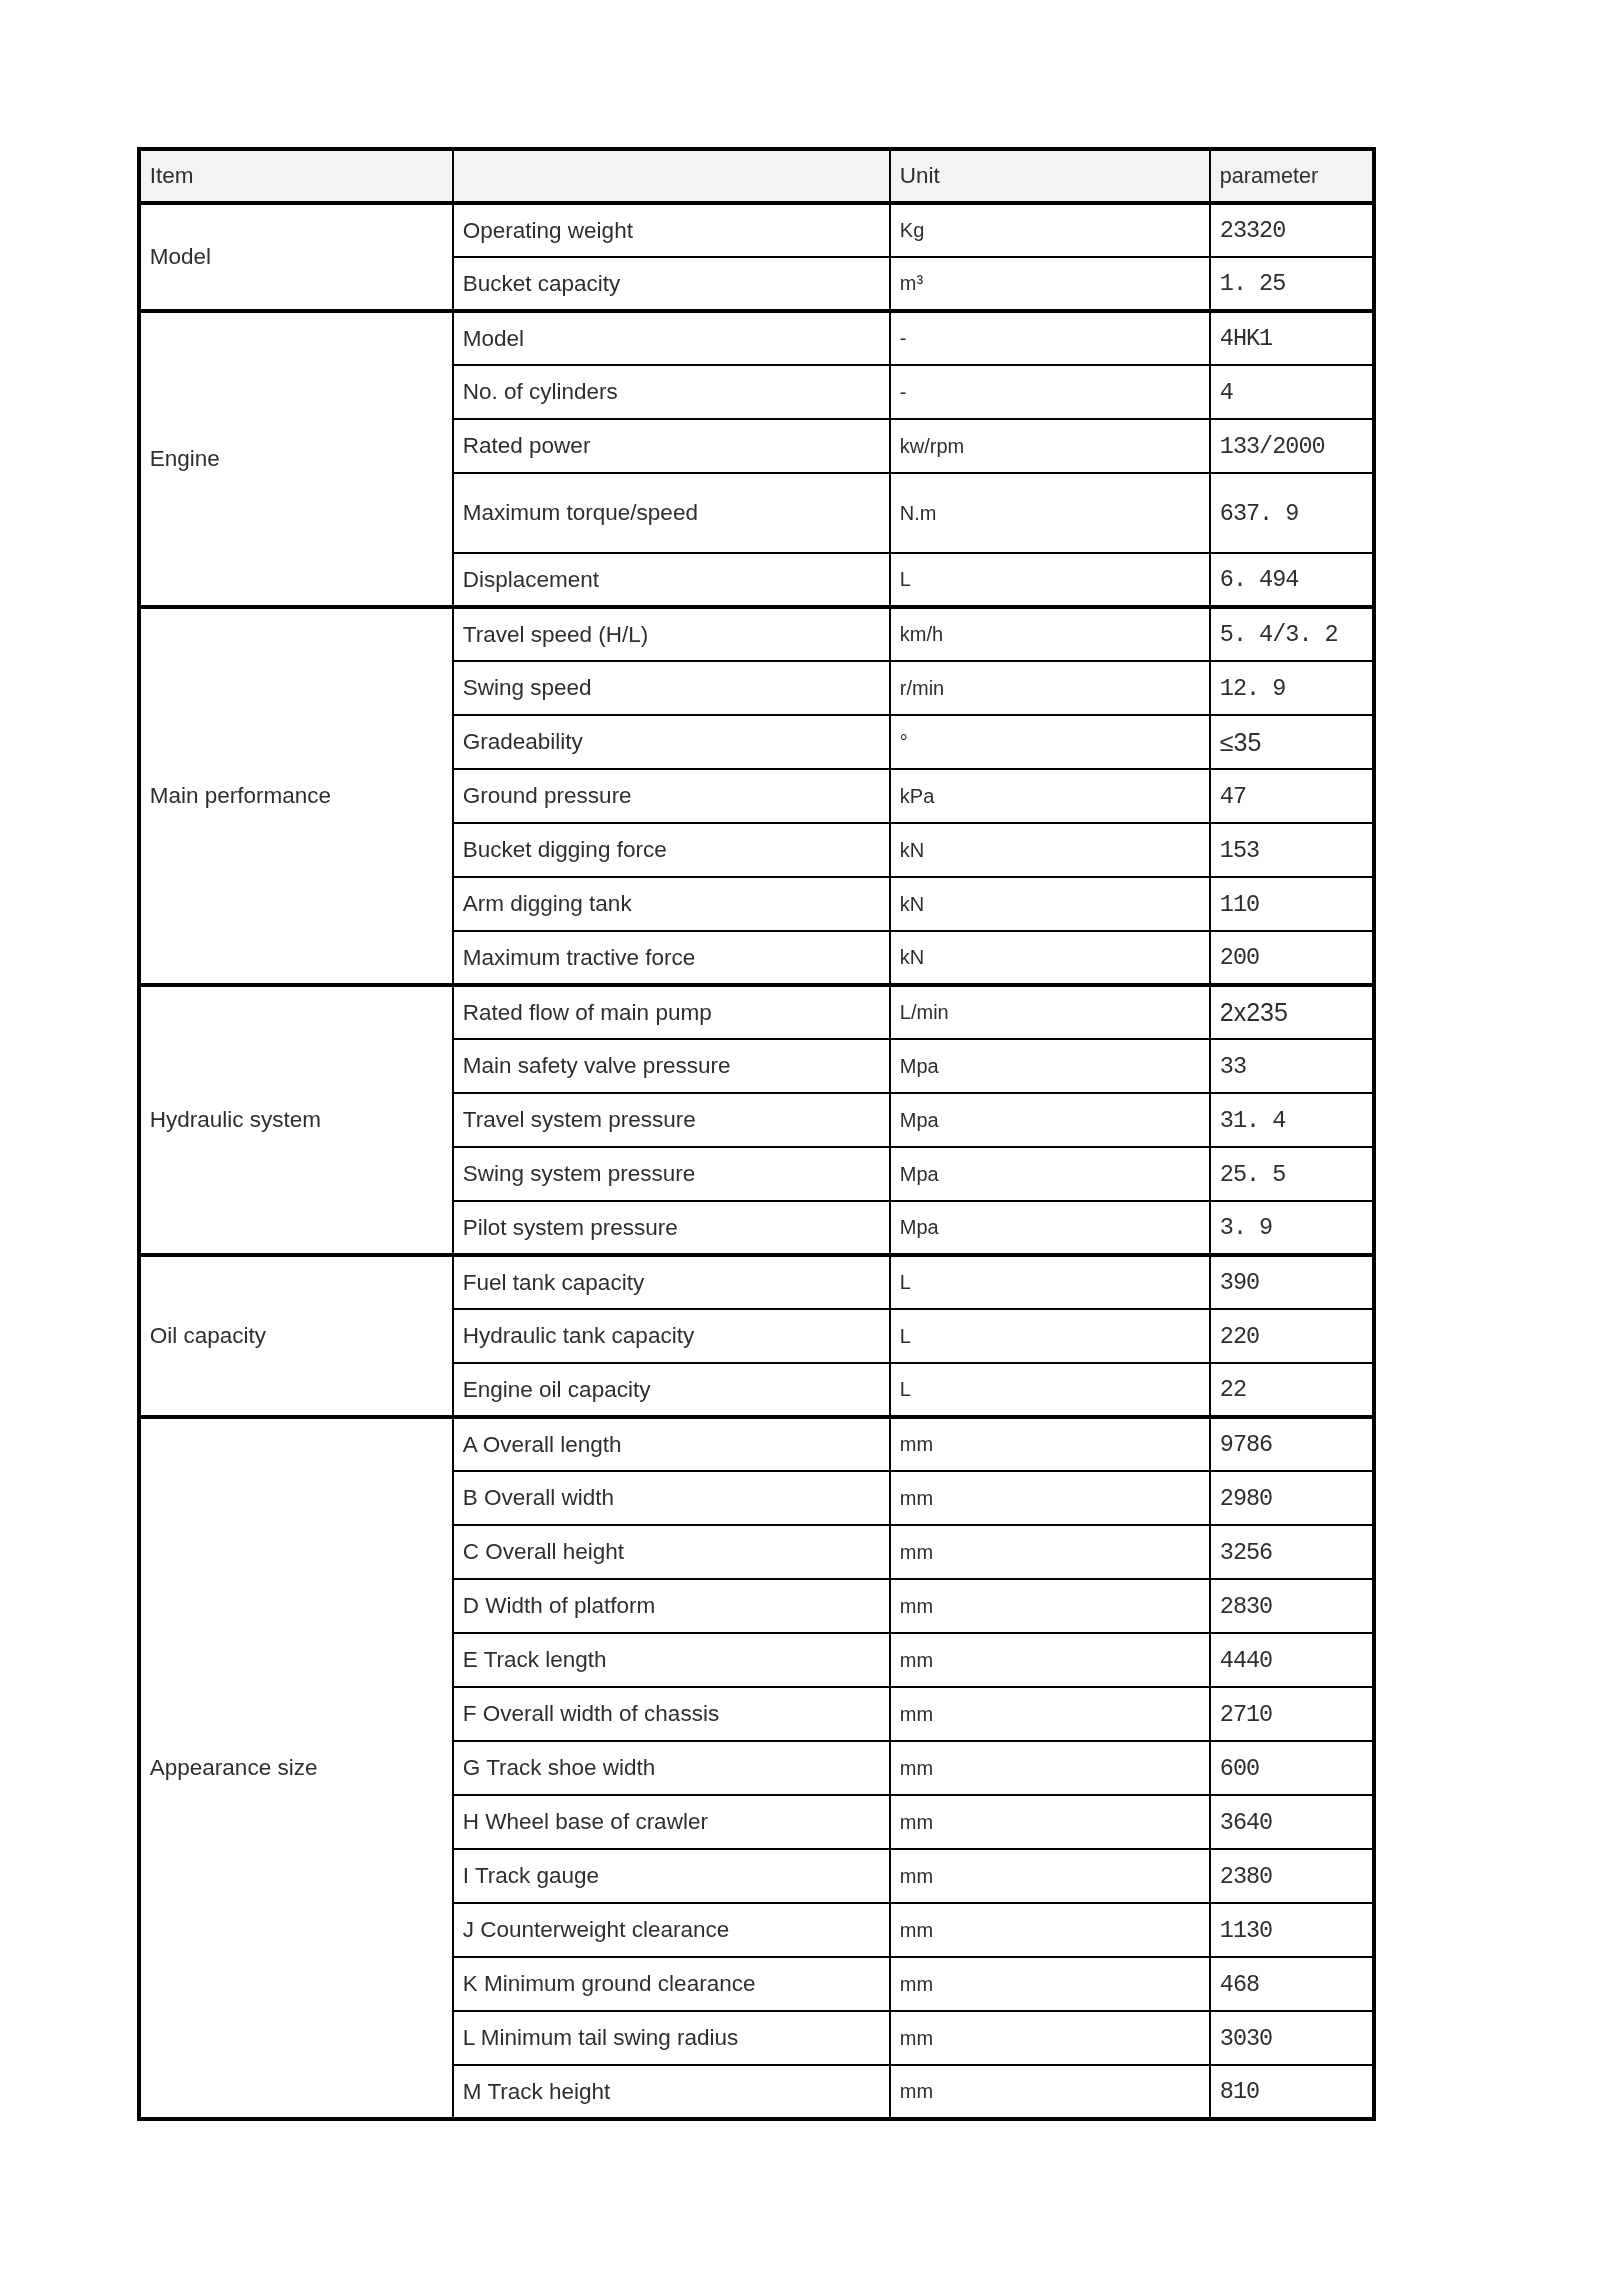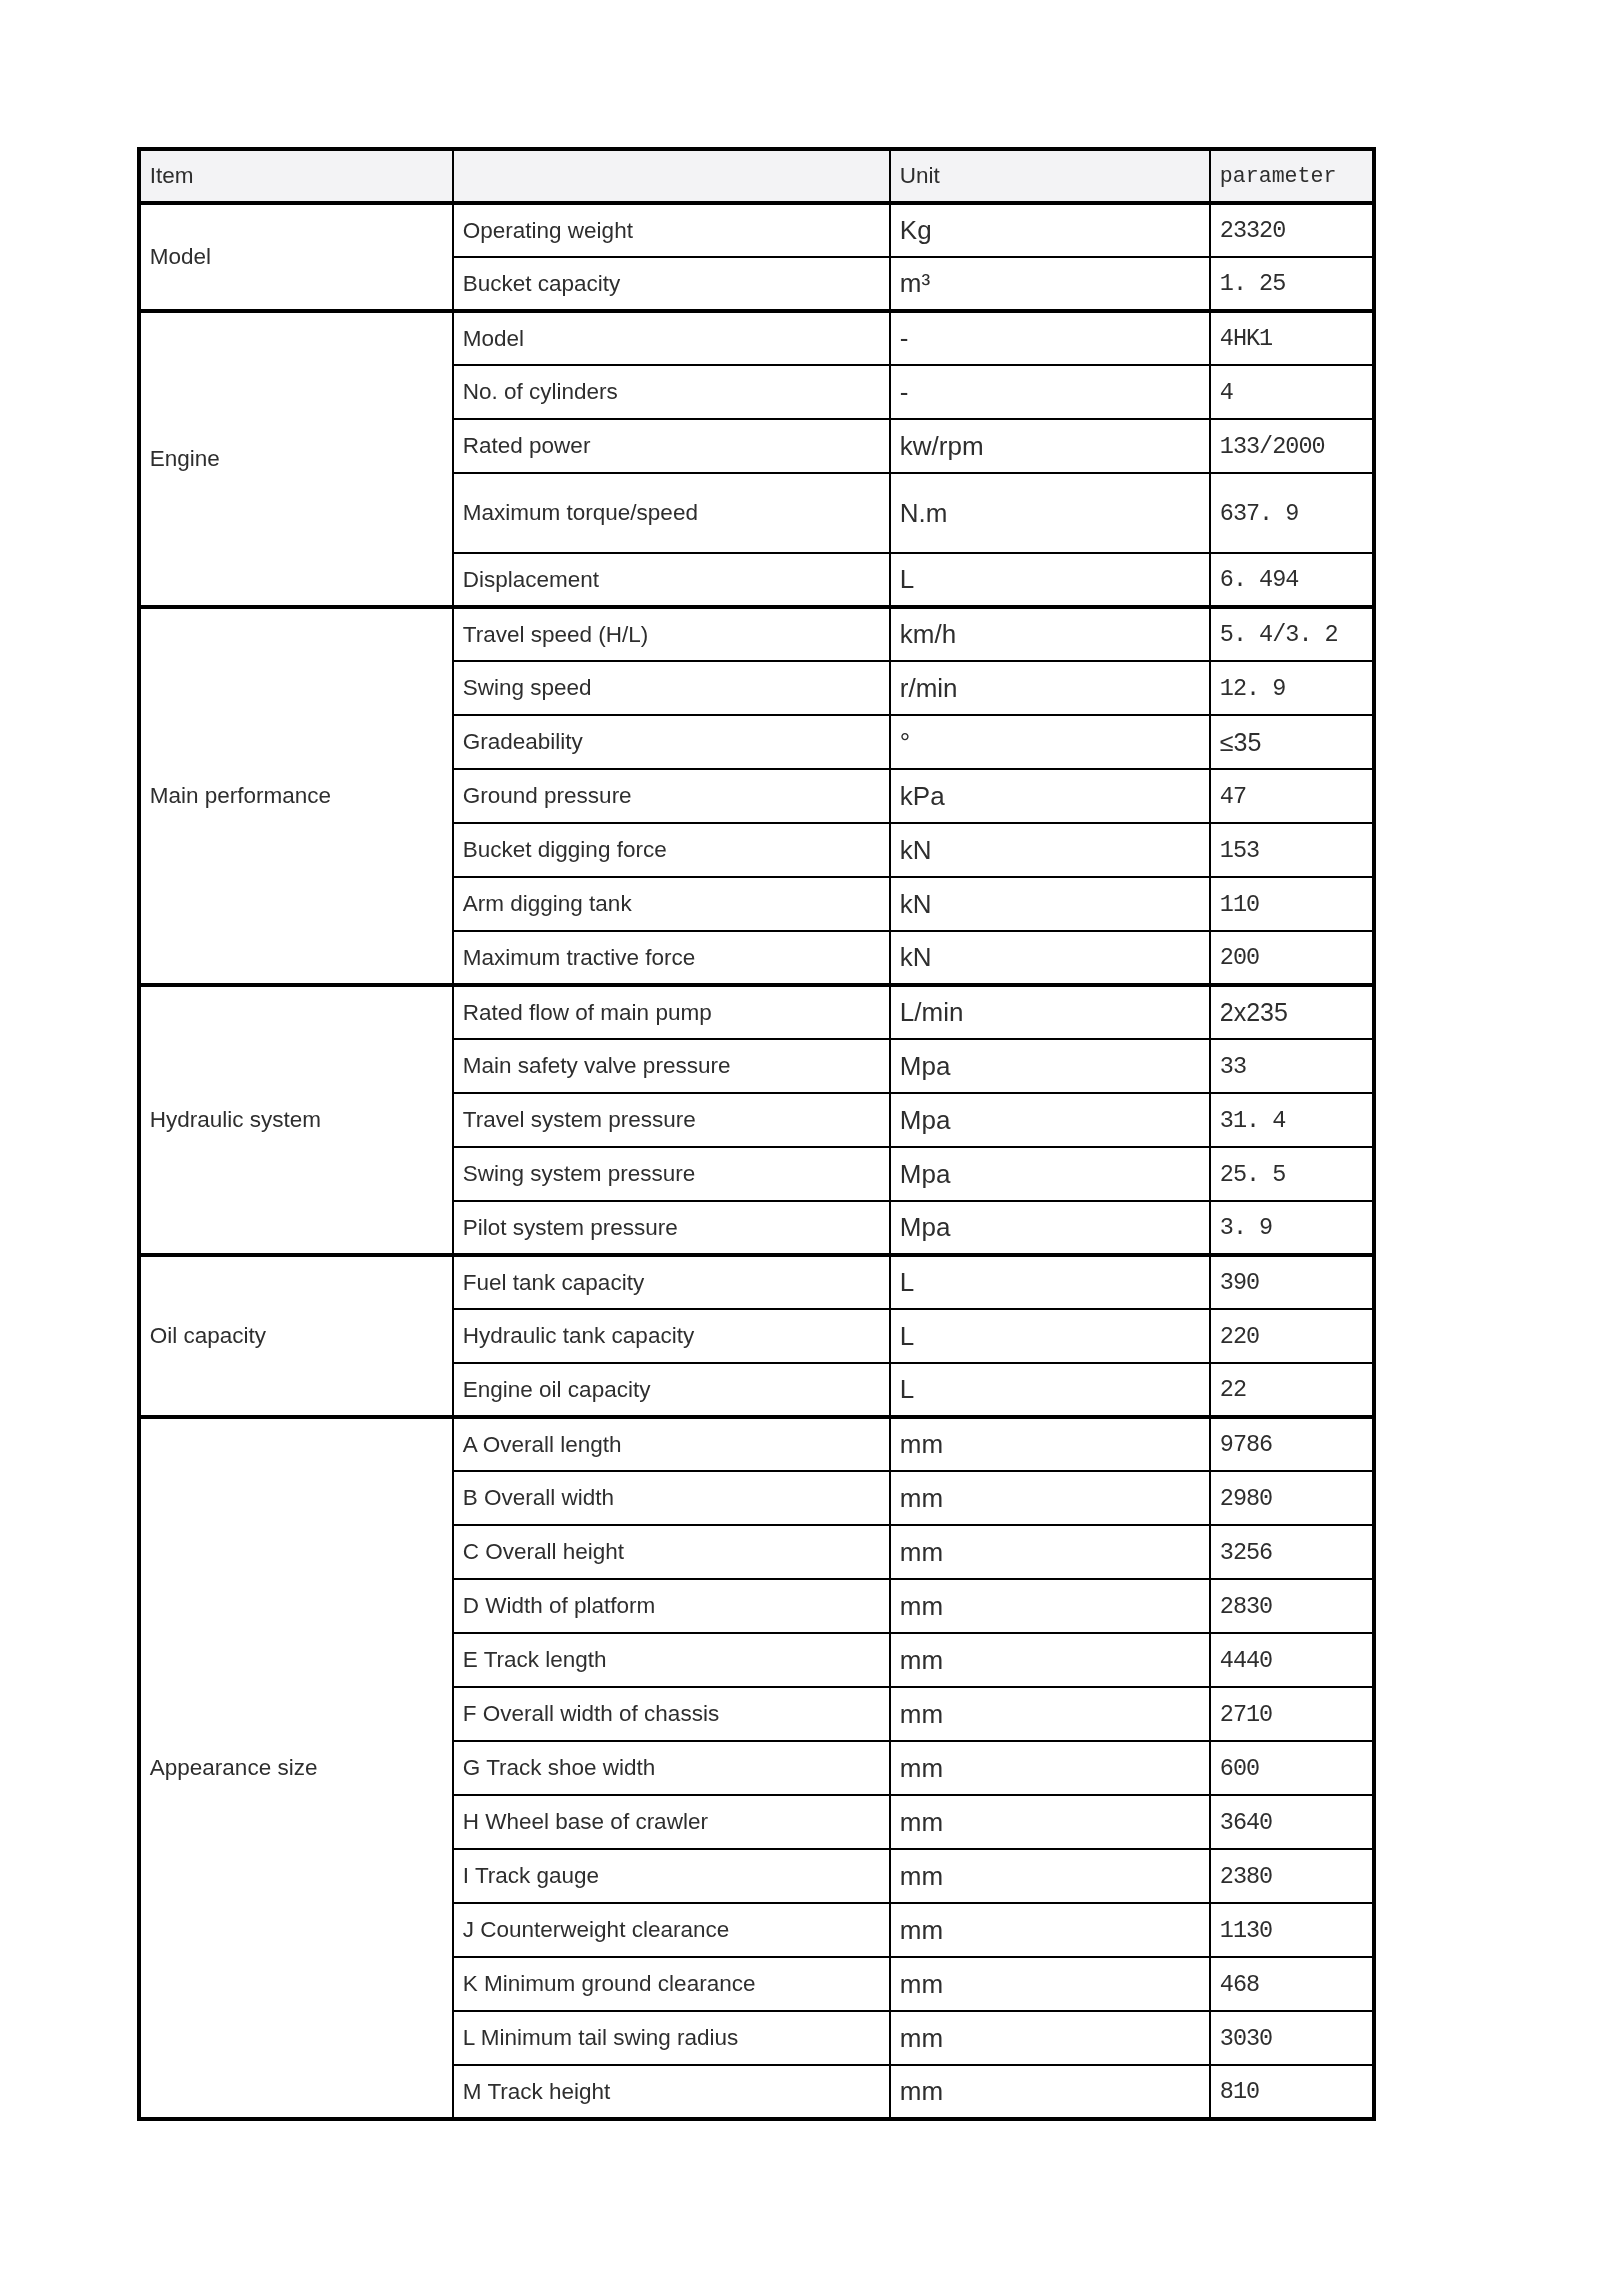--- a/index.html
+++ b/index.html
@@ -37,32 +37,32 @@
   thead tr { height: 54px; }
   tbody tr { height: 54px; }
   tbody tr.tall { height: 80px; }
   thead th {
     background: #f3f3f5;
     font-weight: normal;
     font-size: 22.5px;
     border-bottom: 4.9px solid #000;
   }
   th.param-head {
-    font-family: Liberation Mono, monospace;
+    font-family: Liberation Sans, sans-serif;
     font-size: 21.6px;
   }
   td.cat-cell {
     font-size: 22.5px;
     background: #ffffff;
   }
   td.label-cell {
     font-size: 22.5px;
   }
   td.unit-cell {
-    font-size: 26px;
+    font-size: 20px;
   }
   td.value-cell {
     font-family: "Liberation Mono", monospace;
     font-size: 23.5px;
     letter-spacing: -1px;
   }
   td.value-cell.sans-value {
     font-family: "Liberation Sans", sans-serif;
     font-size: 25px;
     letter-spacing: 0;

